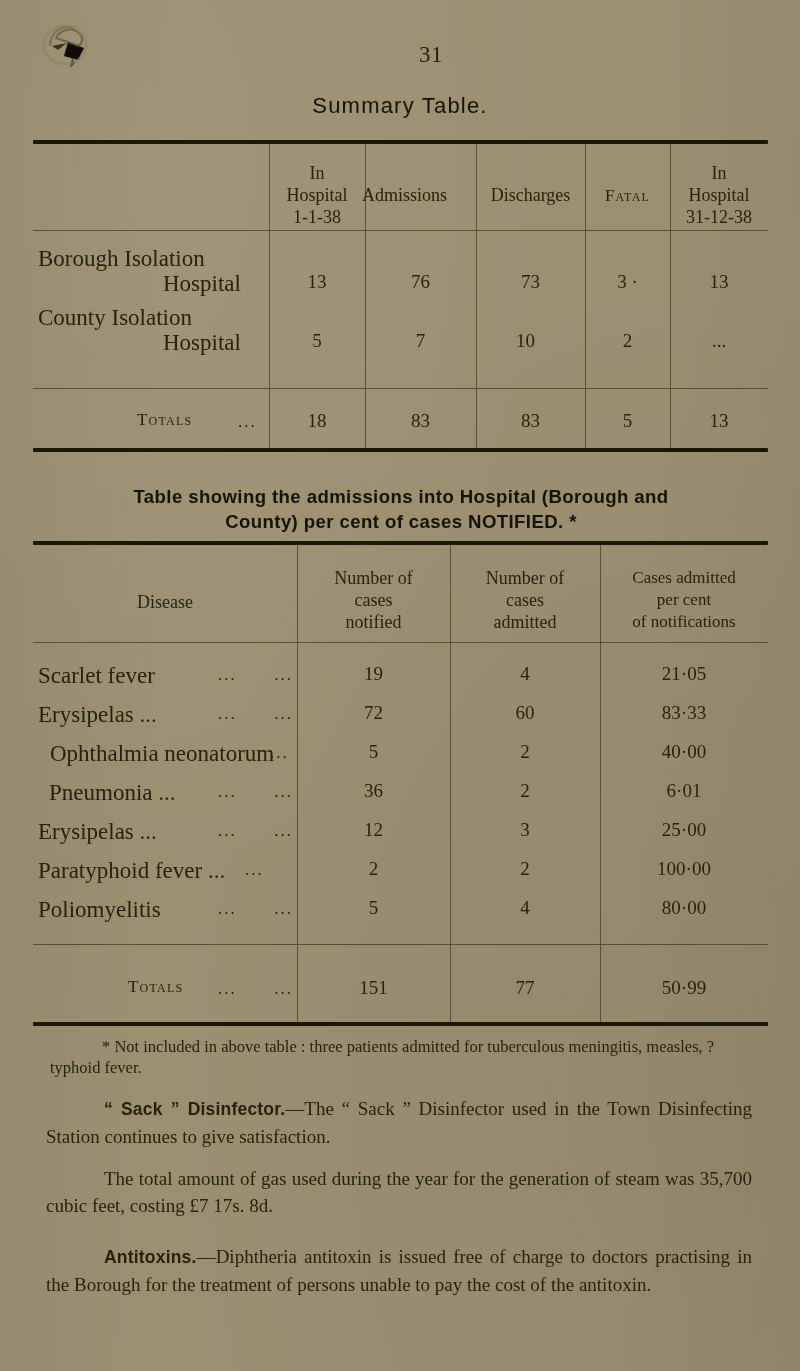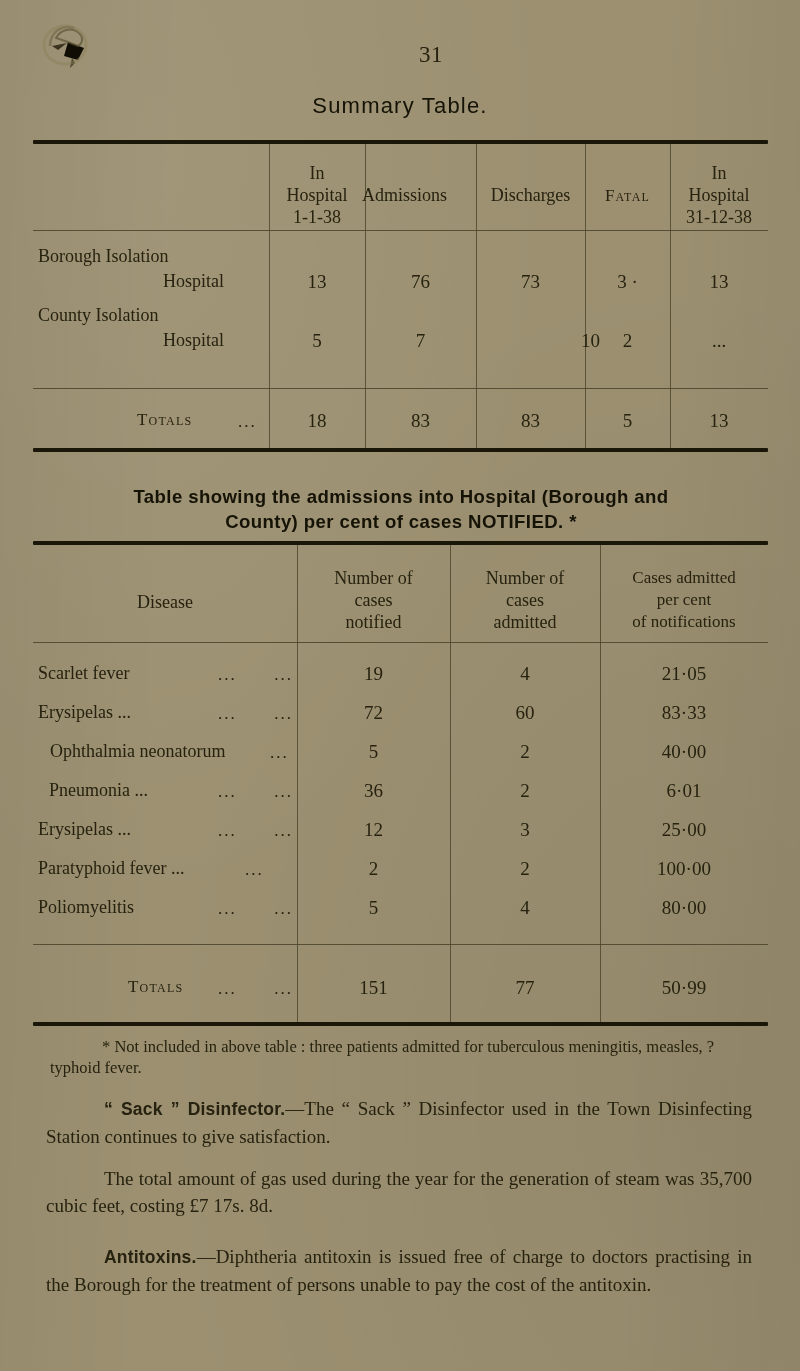--- a/index.html
+++ b/index.html
@@ -77,21 +77,21 @@
   .num{
     position:absolute;text-align:center;font-size:19px;
   }
   .hdr{
     position:absolute;text-align:center;font-size:18px;line-height:22px;
   }
   .smallcaps{
     font-variant:small-caps;letter-spacing:1.2px;
   }
   .rowlabel{
-    position:absolute;font-size:18px;white-space:nowrap;
+    position:absolute;font-size:23px;white-space:nowrap;
   }
   .lead{letter-spacing:2px;}
 
   
   .footnote{
     position:absolute;left:50px;right:60px;top:1036px;
     font-size:16.5px;line-height:21px;
     text-indent:52px;
   }
   .para{
@@ -168,21 +168,21 @@
       <div class="num" style="left:443px;width:109px;top:25px;">73</div>
       <div class="num" style="left:552px;width:85px;top:25px;">3 ·</div>
       <div class="num" style="left:637px;width:98px;top:25px;">13</div>
     </div>
 
     <div class="cellrow" style="top:165px;">
       <div class="rowlabel" style="left:5px;top:0px;">County Isolation</div>
       <div class="rowlabel" style="left:130px;top:25px;">Hospital</div>
       <div class="num" style="left:236px;width:96px;top:25px;">5</div>
       <div class="num" style="left:332px;width:111px;top:25px;">7</div>
-      <div class="num" style="left:458px;width:109px;top:25px;text-align:right;">10</div>
+      <div class="num" style="left:438px;width:109px;top:25px;">10</div>
       <div class="num" style="left:552px;width:85px;top:25px;">2</div>
       <div class="num" style="left:637px;width:98px;top:25px;">...</div>
     </div>
 
     <div class="cellrow" style="top:270px;">
       <div class="rowlabel smallcaps" style="left:104px;top:0px;font-size:17px;">Totals</div>
       <div class="rowlabel lead" style="left:205px;top:2px;font-size:17px;">...</div>
       <div class="num" style="left:236px;width:96px;top:0px;">18</div>
       <div class="num" style="left:332px;width:111px;top:0px;">83</div>
       <div class="num" style="left:443px;width:109px;top:0px;">83</div>

